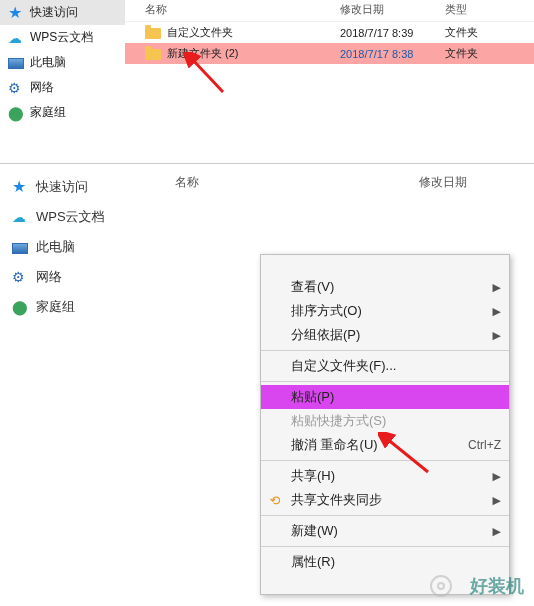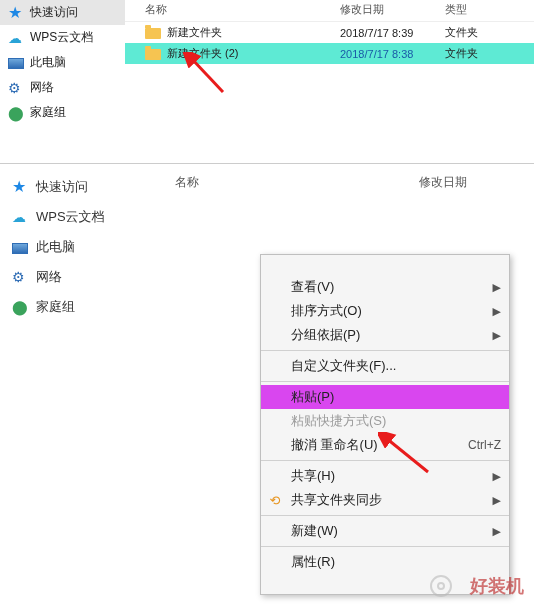--- a/index.html
+++ b/index.html
@@ -11,21 +11,21 @@
     .sidebar1 .item { display:flex; align-items:center; padding:4px 8px; gap:6px; }
     .content1 { margin-left:125px; }
     .hdr1 { display:flex; padding:2px 0 4px 0; color:#555; border-bottom:1px solid #eee; font-size:11px;}
     .hdr1 .c-name { width:215px; padding-left:20px;}
     .hdr1 .c-date { width:105px;}
     .hdr1 .c-type { flex:1;}
     .row1 { display:flex; align-items:center; padding:3px 0; font-size:11px;}
     .row1 .c-name { width:215px; padding-left:20px; display:flex; align-items:center; gap:6px;}
     .row1 .c-date { width:105px; }
     .row1 .c-type { flex:1; }
-    .row1.selected { background:#5eead4; }
+    .row1.selected { background:#fca5a5; }
     .row1.selected .c-date { color:#1a5ba8;}
 
     
     .gap { height:28px; background:#fff; }
 
     
     .panel2 { position:relative; height:443px; border-top:1px solid #ccc;}
     .sidebar2 { width:135px; position:absolute; top:8px; left:0; }
     .sidebar2 .item { display:flex; align-items:center; padding:6px 12px; gap:8px; font-size:13px; color:#333;}
     .content2 { margin-left:135px; padding-top:10px;}
@@ -50,21 +50,21 @@
     .ico-home { color:#3aa35c; font-size:14px;}
     .ico-folder { background:#f6c451; width:14px; height:11px; border-radius:1px; margin-top:2px; position:relative;}
     .ico-folder::before{content:"";position:absolute;top:-3px;left:0;width:6px;height:3px;background:#f6c451;border-radius:1px 1px 0 0;}
     .ico-sync { color:#e7941e; font-size:13px;}
 
     
     .red-arrow { position:absolute; pointer-events:none;}
     .red-arrow svg { display:block; }
 
     
-    .wm { position:absolute; right:10px; bottom:8px; color:#b91c1c; font-size:18px; font-weight:600; opacity:0.6; display:flex; align-items:center; gap:18px;}
+    .wm { position:absolute; right:10px; bottom:8px; color:#0f766e; font-size:18px; font-weight:600; opacity:0.6; display:flex; align-items:center; gap:18px;}
     .wm .ring{ width:22px;height:22px;border:2px solid #bababa;border-radius:50%; display:flex;align-items:center;justify-content:center;}
     .wm .ring .dot{width:8px;height:8px;border:2px solid #bababa;border-radius:50%;}
   </style>
 </head>
 <body>
 
 <div class="panel1">
   <div class="sidebar1">
     <div class="item" style="background:#e6e6e6">
       <span class="ico ico-star">★</span>
@@ -89,21 +89,21 @@
   </div>
   <div class="content1">
     <div class="hdr1">
       <div class="c-name">名称</div>
       <div class="c-date">修改日期</div>
       <div class="c-type">类型</div>
     </div>
     <div class="row1">
       <div class="c-name">
           <span class="ico ico-folder"></span>
-          <span>新建文件夹</span>
+          <span>自定义文件夹</span>
         </div>
       <div class="c-date">2018/7/17 8:39</div>
       <div class="c-type">文件夹</div>
     </div>
     <div class="row1 selected">
       <div class="c-name">
           <span class="ico ico-folder"></span>
           <span>新建文件夹 (2)</span>
         </div>
       <div class="c-date">2018/7/17 8:38</div>

